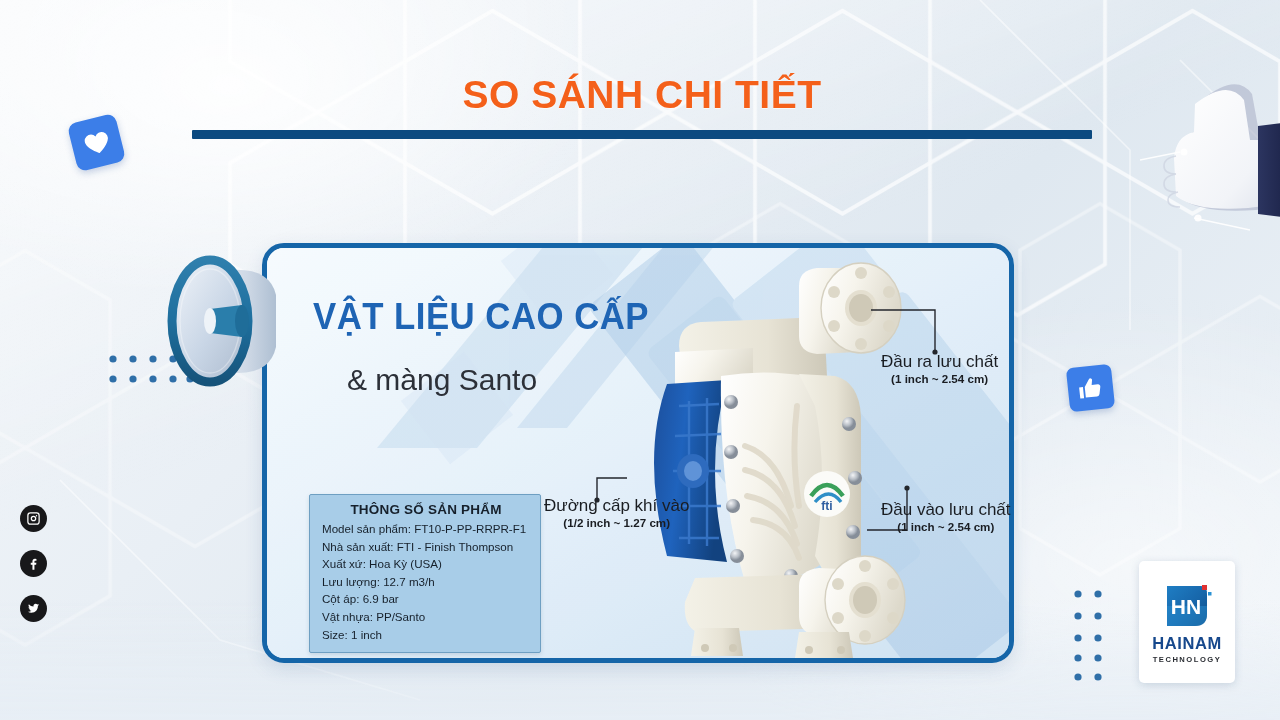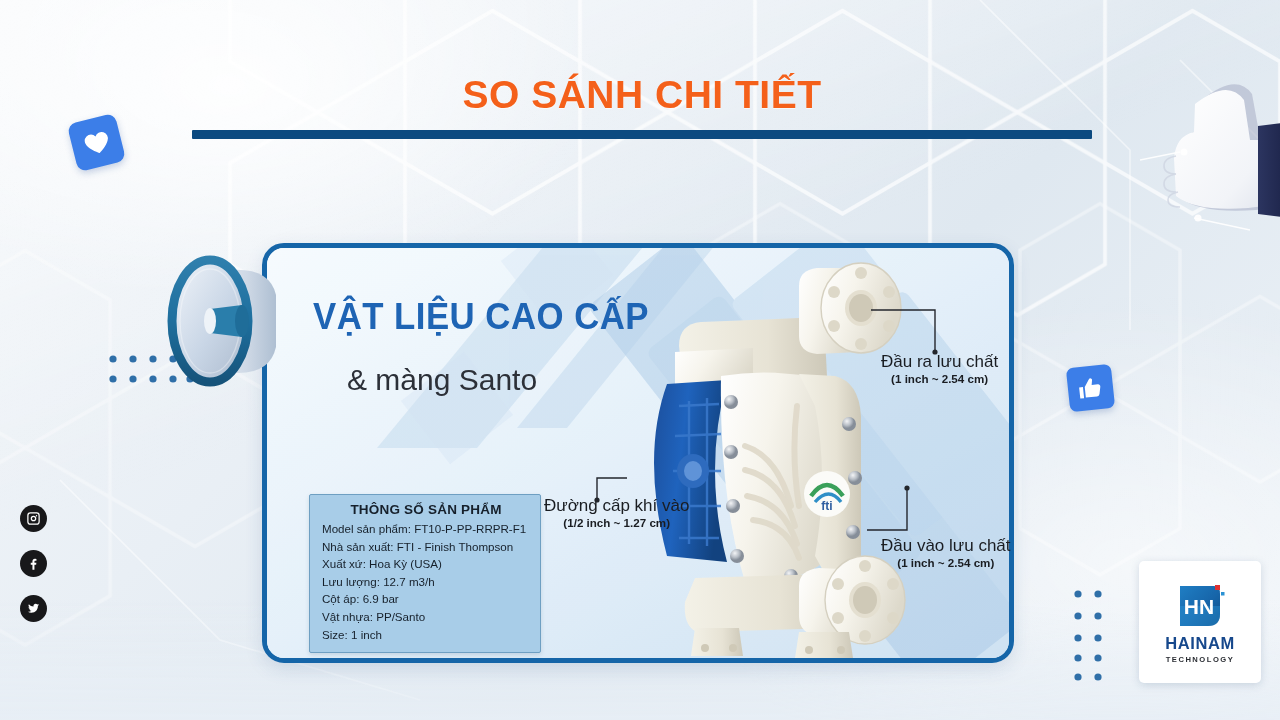--- a/index.html
+++ b/index.html
@@ -92,27 +92,27 @@
   .spec-row { font-size:11.6px; color:#16202b; line-height:1.52; white-space:nowrap; }
 
   
   #pump { position:absolute; left:382px; top:8px; width:280px; height:408px; z-index:3; }
 
   
   .callout { position:absolute; z-index:6; text-align:center; line-height:1.2; }
   .callout .c-main { font-size:17px; color:#1a1d22; font-weight:500; white-space:nowrap; }
   .callout .c-sub { font-size:11.6px; color:#1a1d22; font-weight:bold; white-space:nowrap; }
   #callout-outlet { left:881px; top:352px; }
-  #callout-inlet  { left:881px; top:536px; }
+  #callout-inlet  { left:881px; top:500px; }
   #callout-air    { left:544px; top:496px; }
   #leader-lines   { position:absolute; inset:0; z-index:5; pointer-events:none; }
 
   
   .logo-card {
-    position:absolute; left:1139px; top:561px; width:122px; height:122px; z-index:7;
+    position:absolute; left:1139px; top:561px; width:96px; height:122px; z-index:7;
     background:#fff; border-radius:5px; box-shadow:0 2px 8px rgba(40,70,110,.18);
     display:flex; flex-direction:column; align-items:center; justify-content:center; gap:2px;
   }
   .logo-mark { width:52px; height:52px; }
   .logo-name { font-size:16.5px; font-weight:bold; color:#16488C; letter-spacing:.6px; }
   .logo-tag  { font-size:7.6px; font-weight:bold; color:#2a2d33; letter-spacing:1.5px; }
 </style>
 </head>
 <body>
 

